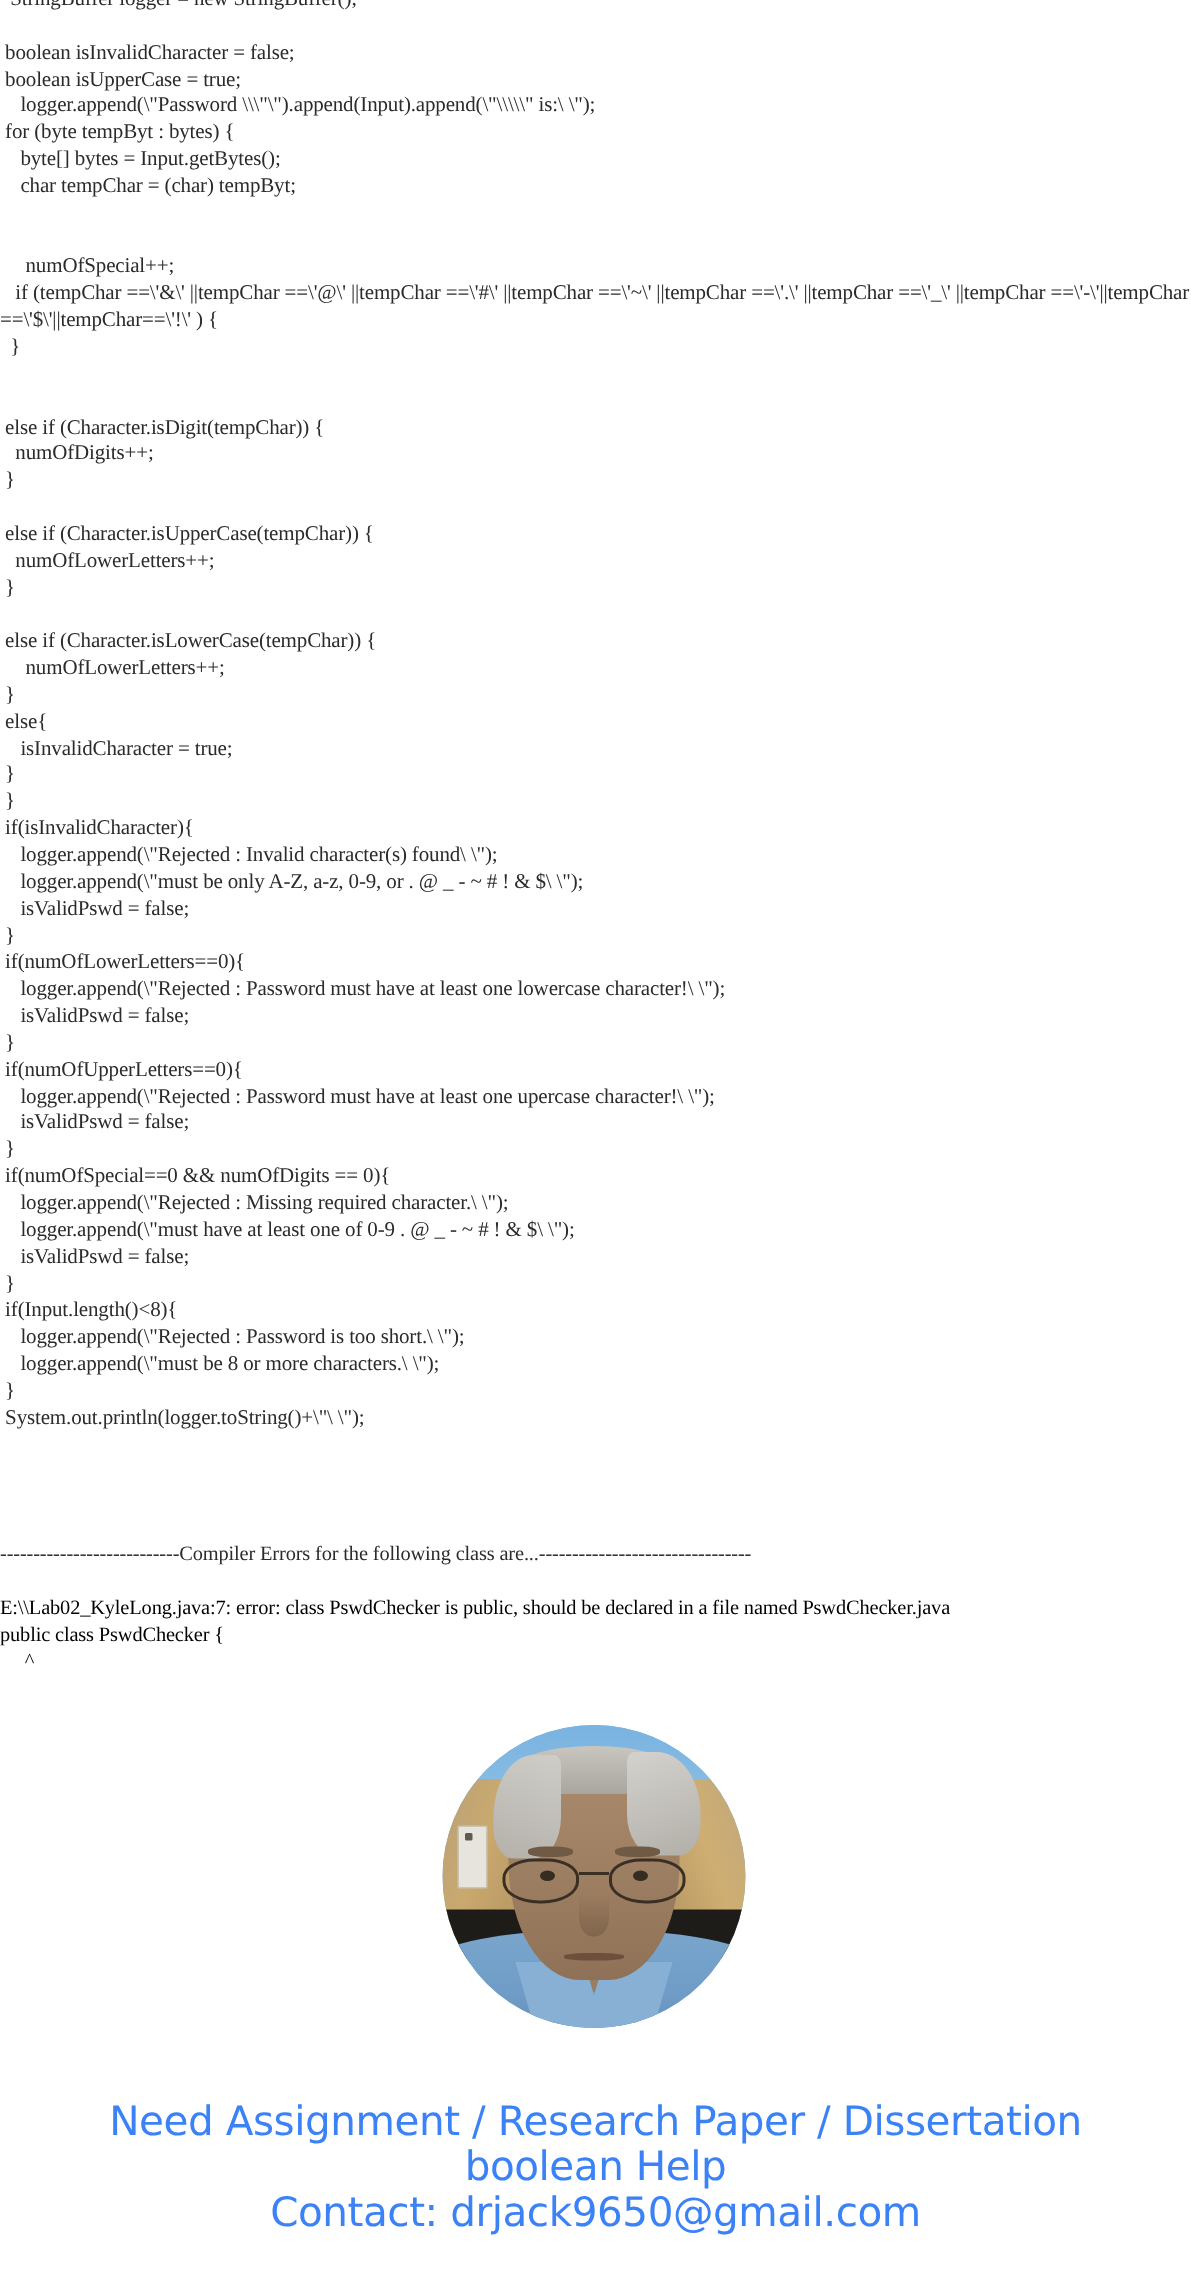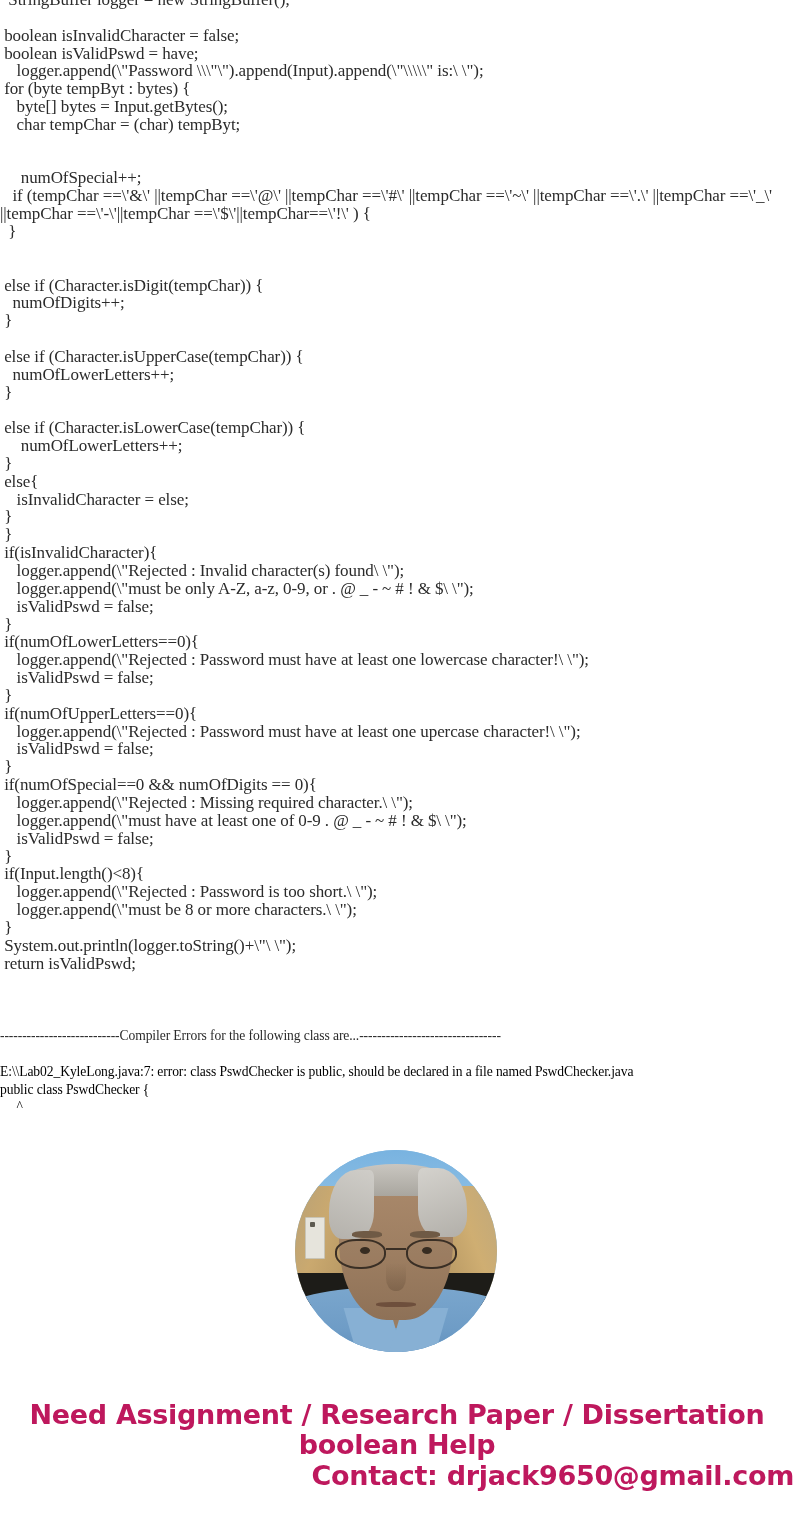--- a/index.html
+++ b/index.html
@@ -20,21 +20,21 @@
   
   .code-block {
     position: absolute;
     left: 0;
     top: -9px;
     width: 794px;
     padding: 0;
   }
   .code-line {
     font-family: "Liberation Serif", "DejaVu Serif", serif;
-    font-size: 17px;
+    font-size: 14px;
     line-height: 17.85px;
     white-space: pre-wrap;
     word-break: break-word;
     color: #2b2b2b;
     letter-spacing: -0.1px;
     min-height: 17.85px;
   }
   .code-line.blank {
     min-height: 17.85px;
   }
@@ -242,40 +242,39 @@
   
   .footer-ad {
     position: absolute;
     left: 0;
     top: 1400px;
     width: 794px;
     text-align: center;
     font-family: "DejaVu Sans", "Liberation Sans", sans-serif;
   }
   .ad-line {
-    font-weight: bold;
+    font-weight: normal;
     font-size: 27px;
     line-height: 30px;
-    color: #be185d;
+    color: #3b82f6;
     letter-spacing: -0.3px;
   }
   .ad-line.contact {
     font-size: 27px;
     line-height: 32px;
-    text-align: right;
   }
 </style>
 </head>
 <body>
 
 <div class="code-block">
   <div class="code-line">  StringBuffer logger = new StringBuffer();</div>
   <div class="code-line blank"></div>
   <div class="code-line"> boolean isInvalidCharacter = false;</div>
-  <div class="code-line"> boolean isValidPswd = have;</div>
+  <div class="code-line"> boolean isUpperCase = true;</div>
   <div class="code-line">    logger.append(\"Password \\\"\").append(Input).append(\"\\\\\" is:\ \");</div>
   <div class="code-line"> for (byte tempByt : bytes) {</div>
   <div class="code-line">    byte[] bytes = Input.getBytes();</div>
   <div class="code-line">    char tempChar = (char) tempByt;</div>
   <div class="code-line blank"></div>
   <div class="code-line blank"></div>
   <div class="code-line">     numOfSpecial++;</div>
   <div class="code-line">   if (tempChar ==\'&amp;\' ||tempChar ==\'@\' ||tempChar ==\'#\' ||tempChar ==\'~\' ||tempChar ==\'.\' ||tempChar ==\'_\' ||tempChar ==\'-\'||tempChar ==\'$\'||tempChar==\'!\' ) {</div>
   <div class="code-line">  }</div>
   <div class="code-line blank"></div>
@@ -285,21 +284,21 @@
   <div class="code-line"> }</div>
   <div class="code-line blank"></div>
   <div class="code-line"> else if (Character.isUpperCase(tempChar)) {</div>
   <div class="code-line">   numOfLowerLetters++;</div>
   <div class="code-line"> }</div>
   <div class="code-line blank"></div>
   <div class="code-line"> else if (Character.isLowerCase(tempChar)) {</div>
   <div class="code-line">     numOfLowerLetters++;</div>
   <div class="code-line"> }</div>
   <div class="code-line"> else{</div>
-  <div class="code-line">    isInvalidCharacter = else;</div>
+  <div class="code-line">    isInvalidCharacter = true;</div>
   <div class="code-line"> }</div>
   <div class="code-line"> }</div>
   <div class="code-line"> if(isInvalidCharacter){</div>
   <div class="code-line">    logger.append(\"Rejected : Invalid character(s) found\ \");</div>
   <div class="code-line">    logger.append(\"must be only A-Z, a-z, 0-9, or . @ _ - ~ # ! &amp; $\ \");</div>
   <div class="code-line">    isValidPswd = false;</div>
   <div class="code-line"> }</div>
   <div class="code-line"> if(numOfLowerLetters==0){</div>
   <div class="code-line">    logger.append(\"Rejected : Password must have at least one lowercase character!\ \");</div>
   <div class="code-line">    isValidPswd = false;</div>
@@ -311,21 +310,20 @@
   <div class="code-line"> if(numOfSpecial==0 &amp;&amp; numOfDigits == 0){</div>
   <div class="code-line">    logger.append(\"Rejected : Missing required character.\ \");</div>
   <div class="code-line">    logger.append(\"must have at least one of 0-9 . @ _ - ~ # ! &amp; $\ \");</div>
   <div class="code-line">    isValidPswd = false;</div>
   <div class="code-line"> }</div>
   <div class="code-line"> if(Input.length()&lt;8){</div>
   <div class="code-line">    logger.append(\"Rejected : Password is too short.\ \");</div>
   <div class="code-line">    logger.append(\"must be 8 or more characters.\ \");</div>
   <div class="code-line"> }</div>
   <div class="code-line"> System.out.println(logger.toString()+\"\ \");</div>
-  <div class="code-line"> return isValidPswd;</div>
 </div>
 
 <div class="error-section">
   <div class="divider-line">---------------------------Compiler Errors for the following class are...--------------------------------</div>
   <div class="error-line blank"></div>
   <div class="error-line">E:\\Lab02_KyleLong.java:7: error: class PswdChecker is public, should be declared in a file named PswdChecker.java</div>
   <div class="error-line">public class PswdChecker {</div>
   <div class="error-line">     ^</div>
 </div>
 

